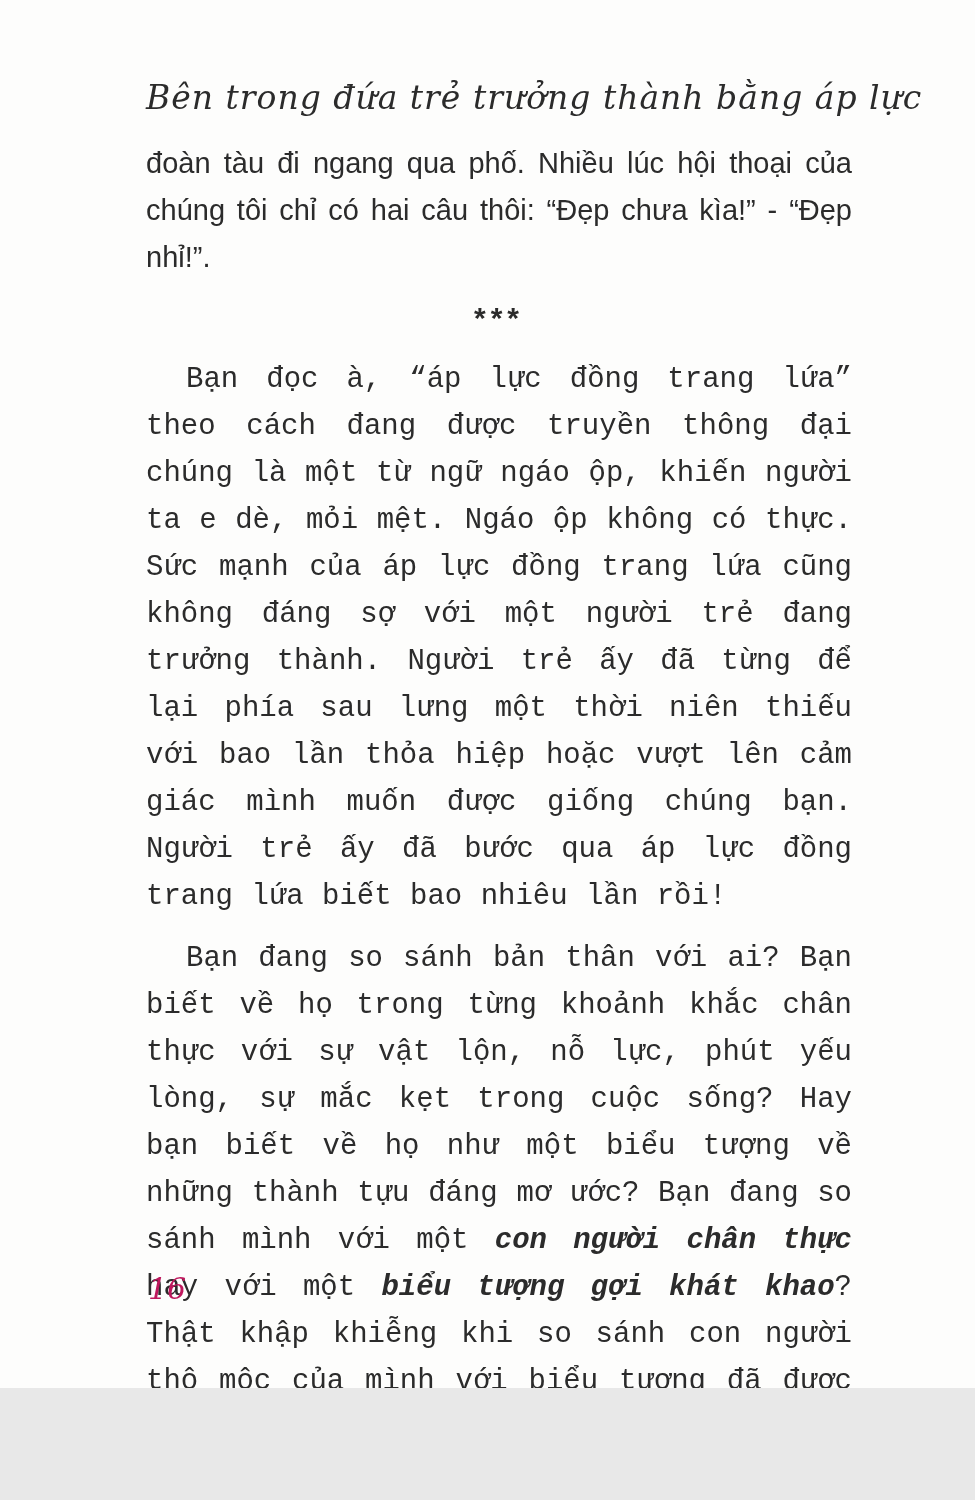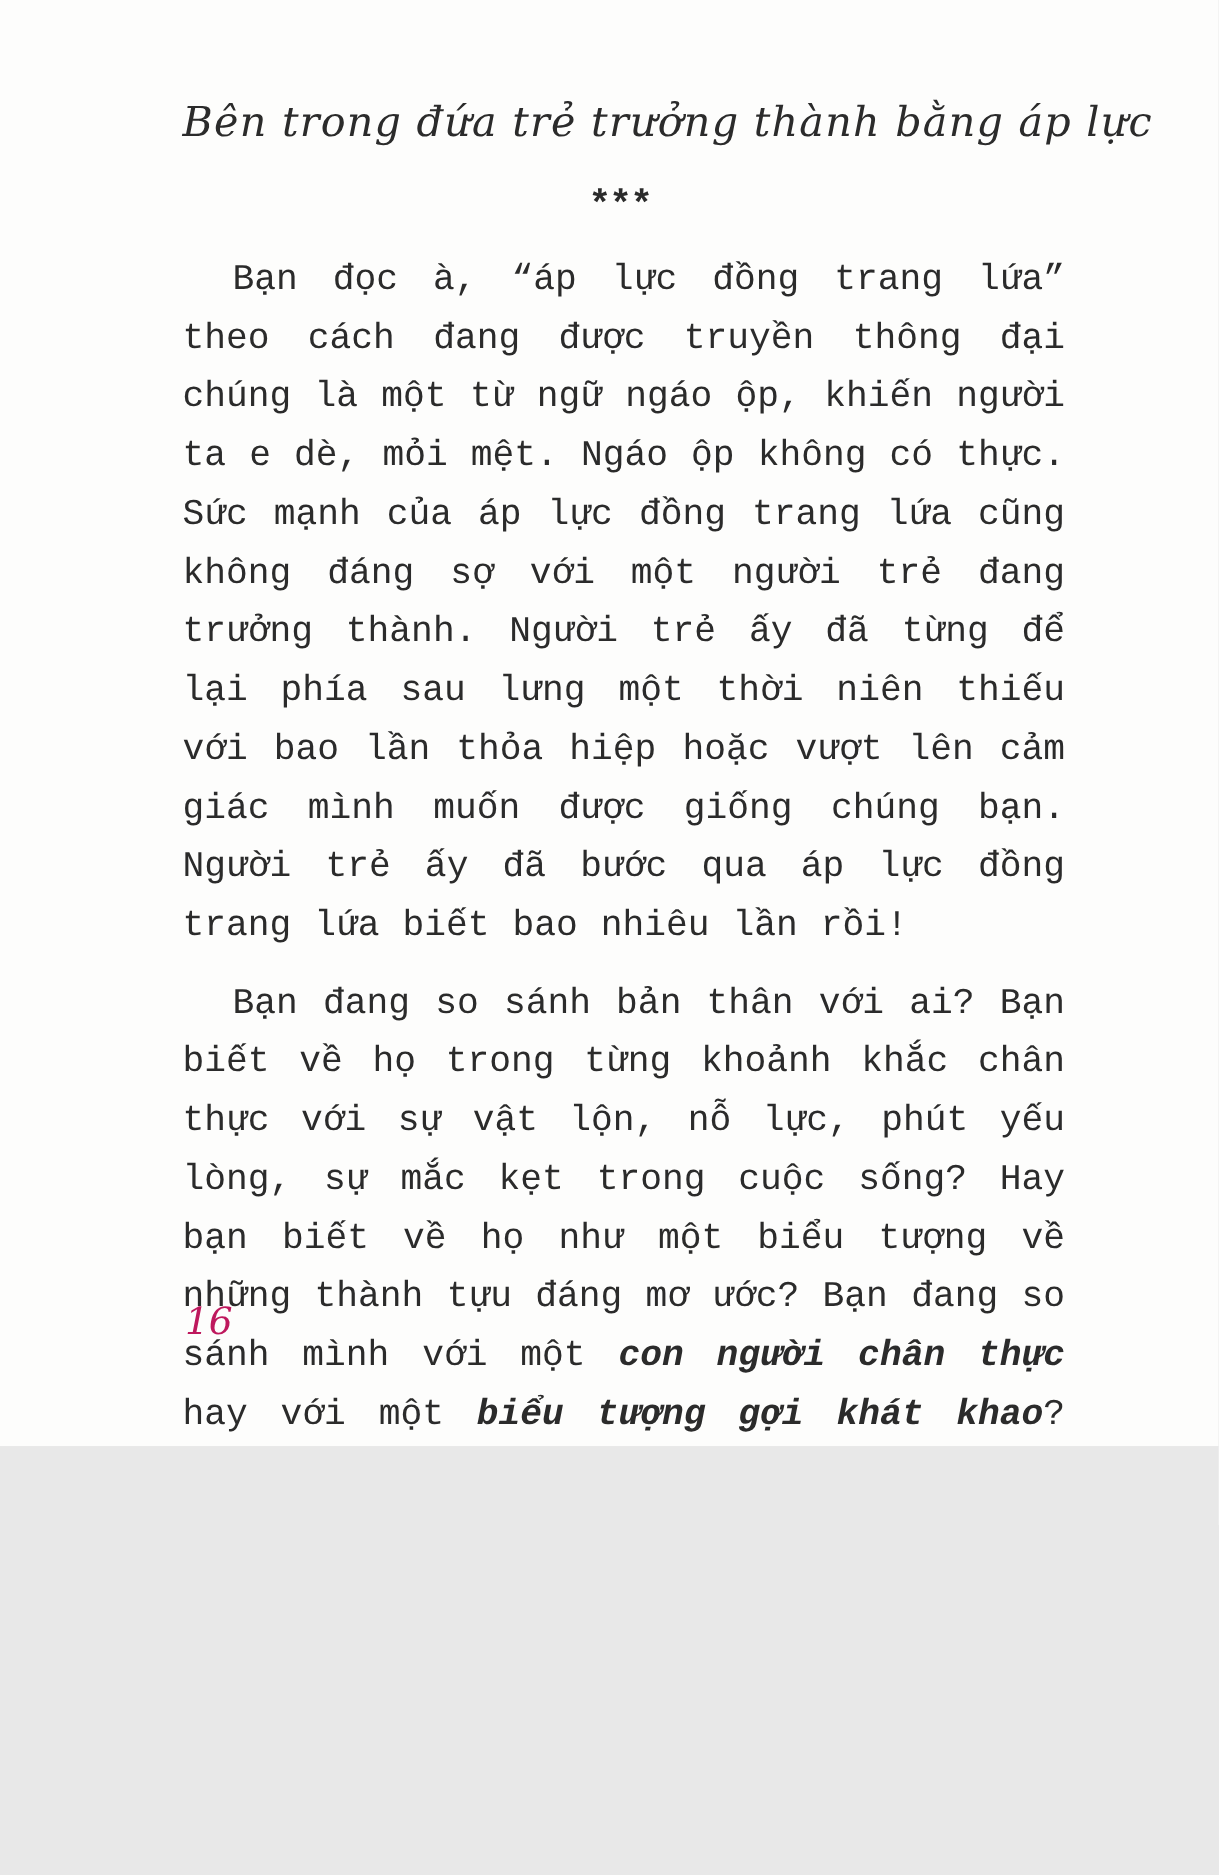--- a/index.html
+++ b/index.html
@@ -3,21 +3,21 @@
 <meta charset="utf-8">
 <style>
   html, body {
     margin: 0;
     padding: 0;
     background: #e8e8e8;
   }
   .page {
     position: relative;
     width: 975px;
-    height: 1157px;
+    height: 1388px;
     margin: 0 auto;
     background: #fdfdfc;
     color: #2b2b2b;
     font-family: "Liberation Sans", sans-serif;
     overflow: hidden;
     box-sizing: border-box;
     padding-left: 12px;
   }
   .content-area {
     position: absolute;
@@ -69,20 +69,21 @@
   }
 </style>
 </head>
 <body>
 
 <div class="page">
   <div class="content-area">
 
     <div class="running-header">Bên trong đứa trẻ trưởng thành bằng áp lực</div>
 
+    <p class="para">đoàn tàu đi ngang qua phố. Nhiều lúc hội thoại của chúng tôi chỉ có hai câu thôi: “Đẹp chưa kìa!” - “Đẹp nhỉ!”.</p>
 
     <div class="separator">***</div>
 
     <p class="para indent">Bạn đọc à, “áp lực đồng trang lứa” theo cách đang được truyền thông đại chúng là một từ ngữ ngáo ộp, khiến người ta e dè, mỏi mệt. Ngáo ộp không có thực. Sức mạnh của áp lực đồng trang lứa cũng không đáng sợ với một người trẻ đang trưởng thành. Người trẻ ấy đã từng để lại phía sau lưng một thời niên thiếu với bao lần thỏa hiệp hoặc vượt lên cảm giác mình muốn được giống chúng bạn. Người trẻ ấy đã bước qua áp lực đồng trang lứa biết bao nhiêu lần rồi!</p>
 
 
     <p class="para indent"><span>Bạn đang so sánh bản thân với ai? Bạn biết về họ trong từng khoảnh khắc chân thực với sự vật lộn, nỗ lực, phút yếu lòng, sự mắc kẹt trong cuộc sống? Hay bạn biết về họ như một biểu tượng về những thành tựu đáng mơ ước? Bạn đang so sánh mình với một </span><span class="emph">con người chân thực</span><span> hay với một </span><span class="emph">biểu tượng gợi khát khao</span><span>? Thật khập khiễng khi so sánh con người thô mộc của mình với biểu tượng đã được gọt giũa của người khác.</span></p>
 
   </div>
 

